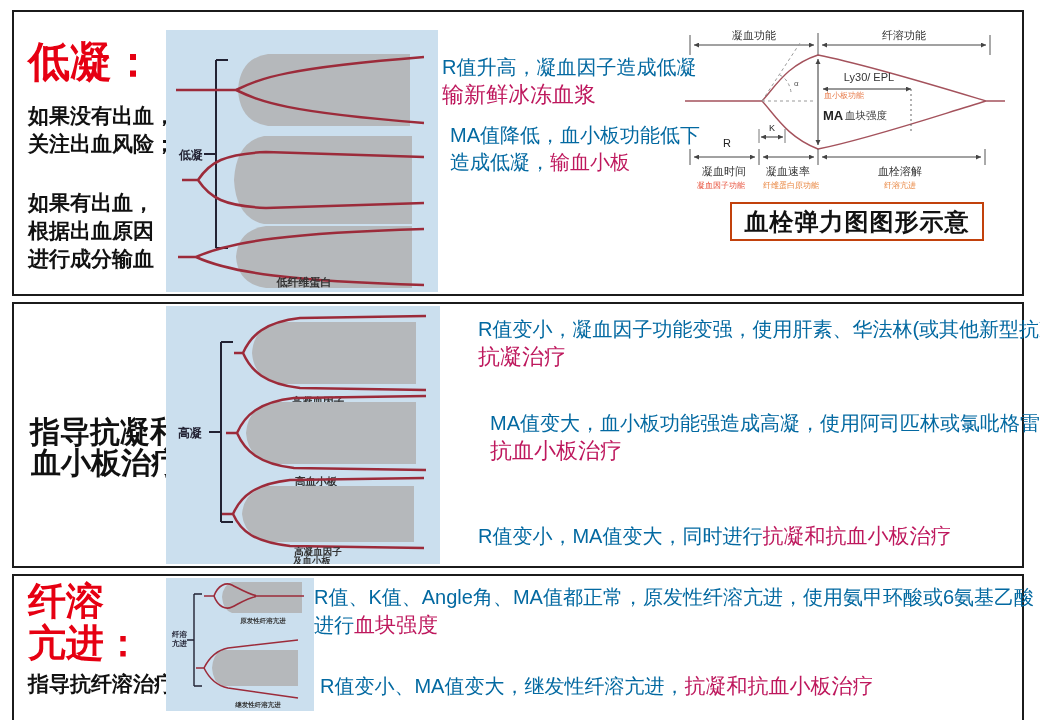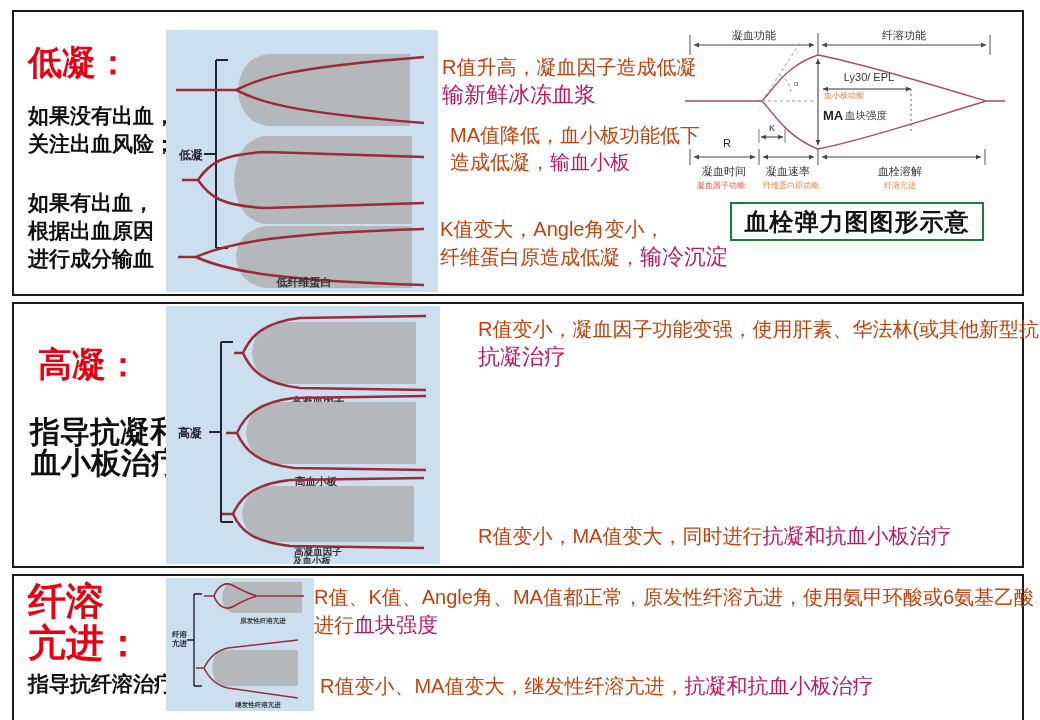--- a/index.html
+++ b/index.html
@@ -2,27 +2,27 @@
 <html><head>
 <meta charset="utf-8">
 <style>
   html,body{margin:0;padding:0;background:#fff;}
   #page{position:relative;width:1040px;height:720px;background:#ffffff;outline:1px solid #d9d9d9;
         font-family:"Liberation Sans","DejaVu Sans",sans-serif;overflow:hidden;}
   .section{position:absolute;left:12px;width:1012px;border:2px solid #1b1b1b;background:#fff;box-sizing:border-box;}
   #sec-hypo{top:10px;height:286px;}
   #sec-hyper{top:302px;height:266px;}
   #sec-fibrin{top:574px;height:168px;}
-  .big-title{position:absolute;color:#e60012;font-weight:900;font-size:34px;line-height:44px;white-space:nowrap;}
+  .big-title{position:absolute;color:#e60012;font-weight:900;font-size:42px;line-height:44px;white-space:nowrap;}
   .side-note{position:absolute;color:#111;font-weight:700;font-size:21px;line-height:28px;white-space:nowrap;}
   .exp{position:absolute;white-space:nowrap;font-size:20px;line-height:27px;}
-  .exp .black{color:#c2410c;font-weight:500;}
+  .exp .black{color:#0369a1;font-weight:500;}
   .exp .red{color:#be185d;font-weight:400;}
   .diagram{position:absolute;}
-  .caption-box{position:absolute;border:2px solid #15803d;background:#fff;display:flex;align-items:center;justify-content:center;
+  .caption-box{position:absolute;border:2px solid #c2410c;background:#fff;display:flex;align-items:center;justify-content:center;
                font-size:24px;font-weight:900;color:#111;letter-spacing:1px;}
   svg text{font-family:"Liberation Sans","DejaVu Sans",sans-serif;}
 </style>
 </head>
 <body>
 
 <div id="page">
 
   <div class="section" id="sec-hypo">
     <div class="big-title" style="left:14px;top:28px;">低凝：</div>
@@ -58,24 +58,20 @@
       </svg>
     </div>
 
     <div class="exp" style="left:428px;top:42px;">
       <div><span class="black">R值升高，凝血因子造成低凝</span></div>
       <div style="font-size:22px;"><span class="red">输新鲜冰冻血浆</span></div>
     </div>
     <div class="exp" style="left:436px;top:110px;">
       <div><span class="black">MA值降低，血小板功能低下</span></div>
       <div><span class="black">造成低凝，</span><span class="red" style="font-size:20px;">输血小板</span></div>
-    </div>
-    <div class="exp" style="left:426px;top:204px;">
-      <div><span class="black">K值变大，Angle角变小，</span></div>
-      <div><span class="black">纤维蛋白原造成低凝，</span><span class="red" style="font-size:22px;">输冷沉淀</span></div>
     </div>
 
     <div class="diagram" style="left:669px;top:13px;">
       <svg width="344" height="178" viewBox="0 0 344 178">
         <defs>
           <marker id="ae" markerWidth="7" markerHeight="7" refX="5" refY="2.5" orient="auto">
               <path d="M0,0 L5,2.5 L0,5 Z" fill="#444"></path>
             </marker>
           <marker id="as" markerWidth="7" markerHeight="7" refX="0" refY="2.5" orient="auto">
               <path d="M5,0 L0,2.5 L5,5 Z" fill="#444"></path>
@@ -119,21 +115,20 @@
         <text x="217" y="163" font-size="8" fill="#e8823a" text-anchor="middle">纤溶亢进</text>
       </svg>
     </div>
 
     <div class="caption-box" style="left:716px;top:190px;width:250px;height:35px;">
       <span>血栓弹力图图形示意</span>
     </div>
   </div>
 
   <div class="section" id="sec-hyper">
-    <div class="big-title" style="left:24px;top:38px;">高凝：</div>
     <div class="side-note" style="left:16px;top:112px;width:152px;text-align:center;font-size:30px;line-height:31px;">
       <div>指导抗凝和抗</div>
       <div>血小板治疗</div>
     </div>
 
     <div class="diagram" style="left:152px;top:2px;">
       <svg width="274" height="258" viewBox="0 0 274 258">
         <rect width="274" height="258" fill="#cbdfee"></rect>
         <path d="M55 36 H67 M55 36 V216 M55 216 H67 M43 126 H55" stroke="#223" stroke-width="2" fill="none"></path>
         <text x="12" y="131" font-size="12" font-weight="700" fill="#223">高凝</text>
@@ -149,20 +144,24 @@
         <path d="M102 180 L248 180 L248 236 L102 236 Q78 230 76 208 Q78 185 102 180 Z" fill="#b5b8bb"></path>
         <path d="M56 208 H67 M67 208 C75 190 89 178 124 174 L258 172 M67 208 C75 226 89 236 124 240 L258 242" stroke="#9c2b3a" stroke-width="2.5" fill="none"></path>
         <text x="152" y="249" font-size="9.5" font-weight="700" fill="#333" text-anchor="middle">高凝血因子</text>
         <text x="146" y="258" font-size="9.5" font-weight="700" fill="#333" text-anchor="middle">及血小板</text>
       </svg>
     </div>
 
     <div class="exp" style="left:464px;top:12px;">
       <div><span class="black">R值变小，凝血因子功能变强，使用肝素、华法林(或其他新型抗凝药)</span></div>
       <div style="font-size:22px;"><span class="red">抗凝治疗</span></div>
+    </div>
+    <div class="exp" style="left:476px;top:106px;">
+      <div><span class="black">MA值变大，血小板功能强造成高凝，使用阿司匹林或氯吡格雷</span></div>
+      <div style="font-size:22px;"><span class="red">抗血小板治疗</span></div>
     </div>
     <div class="exp" style="left:464px;top:218px;">
       <div><span class="black">R值变小，MA值变大，同时进行</span><span class="red" style="font-size:21px;">抗凝和抗血小板治疗</span></div>
     </div>
   </div>
 
   <div class="section" id="sec-fibrin">
     <div class="big-title" style="left:14px;top:4px;font-size:38px;line-height:42px;">
       <div>纤溶</div>
       <div>亢进：</div>

